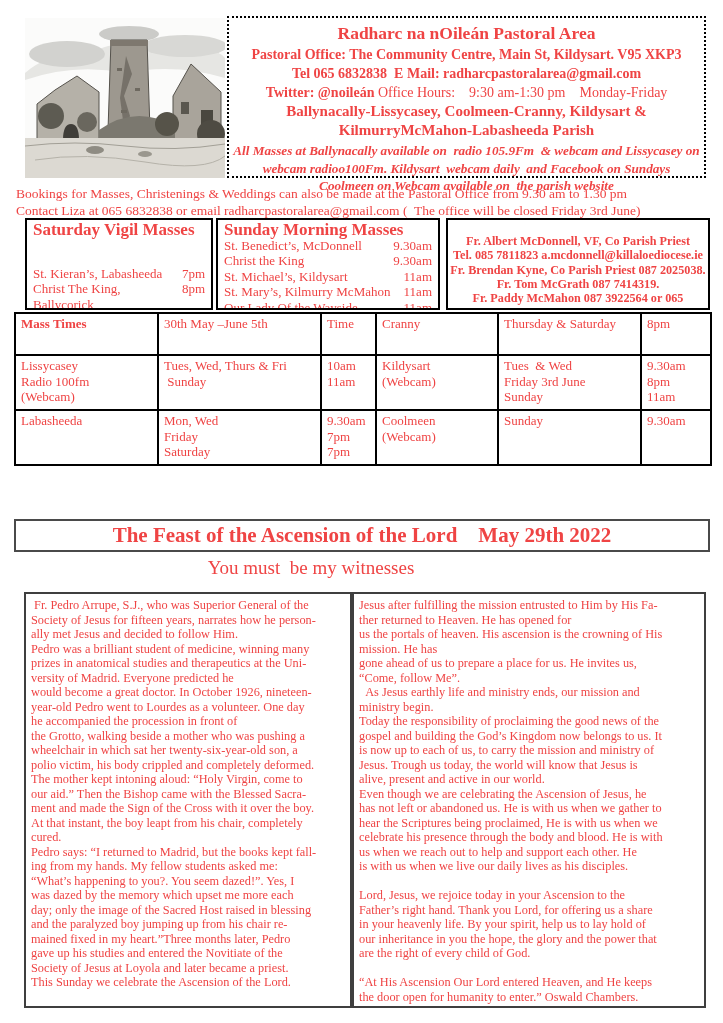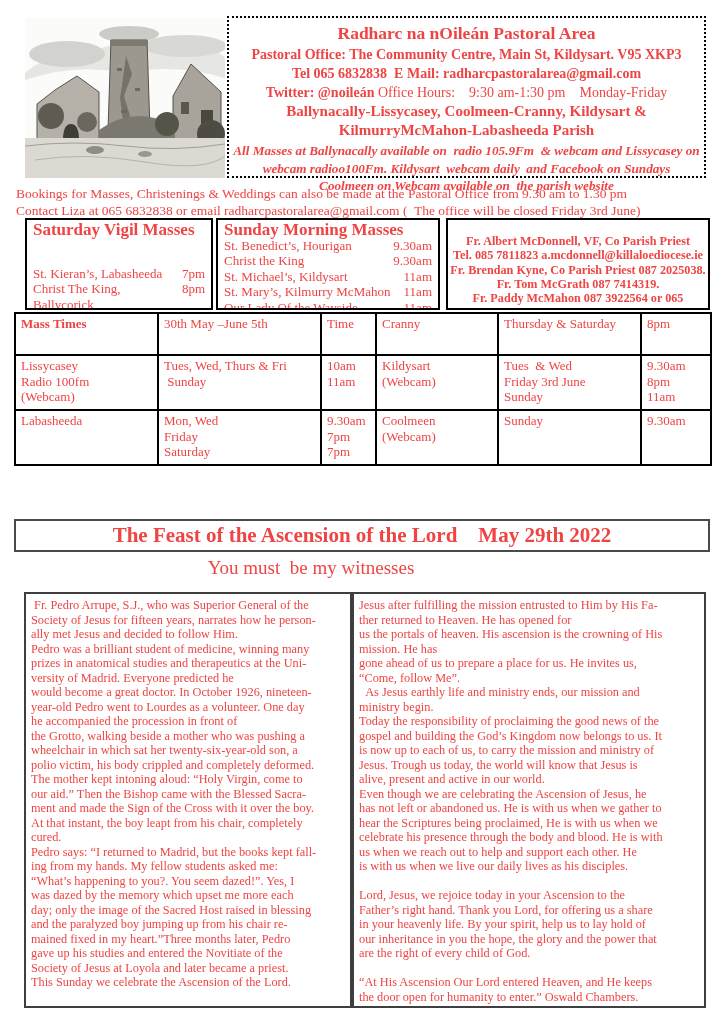--- a/index.html
+++ b/index.html
@@ -116,21 +116,21 @@
       </div>
     <div class="mass-row">
         <span>St. Mary’s, Cranny</span>
         <span>8pm</span>
       </div>
   </div>
 
   <div class="box sunday-box">
     <div class="box-title">Sunday Morning Masses</div>
     <div class="mass-row">
-        <span>St. Benedict’s, Hourigan</span>
+        <span>St. Benedict’s, McDonnell</span>
         <span>9.30am</span>
       </div>
     <div class="mass-row">
         <span>Christ the King</span>
         <span>9.30am</span>
       </div>
     <div class="mass-row">
         <span>St. Michael’s, Kildysart</span>
         <span>11am</span>
       </div>

